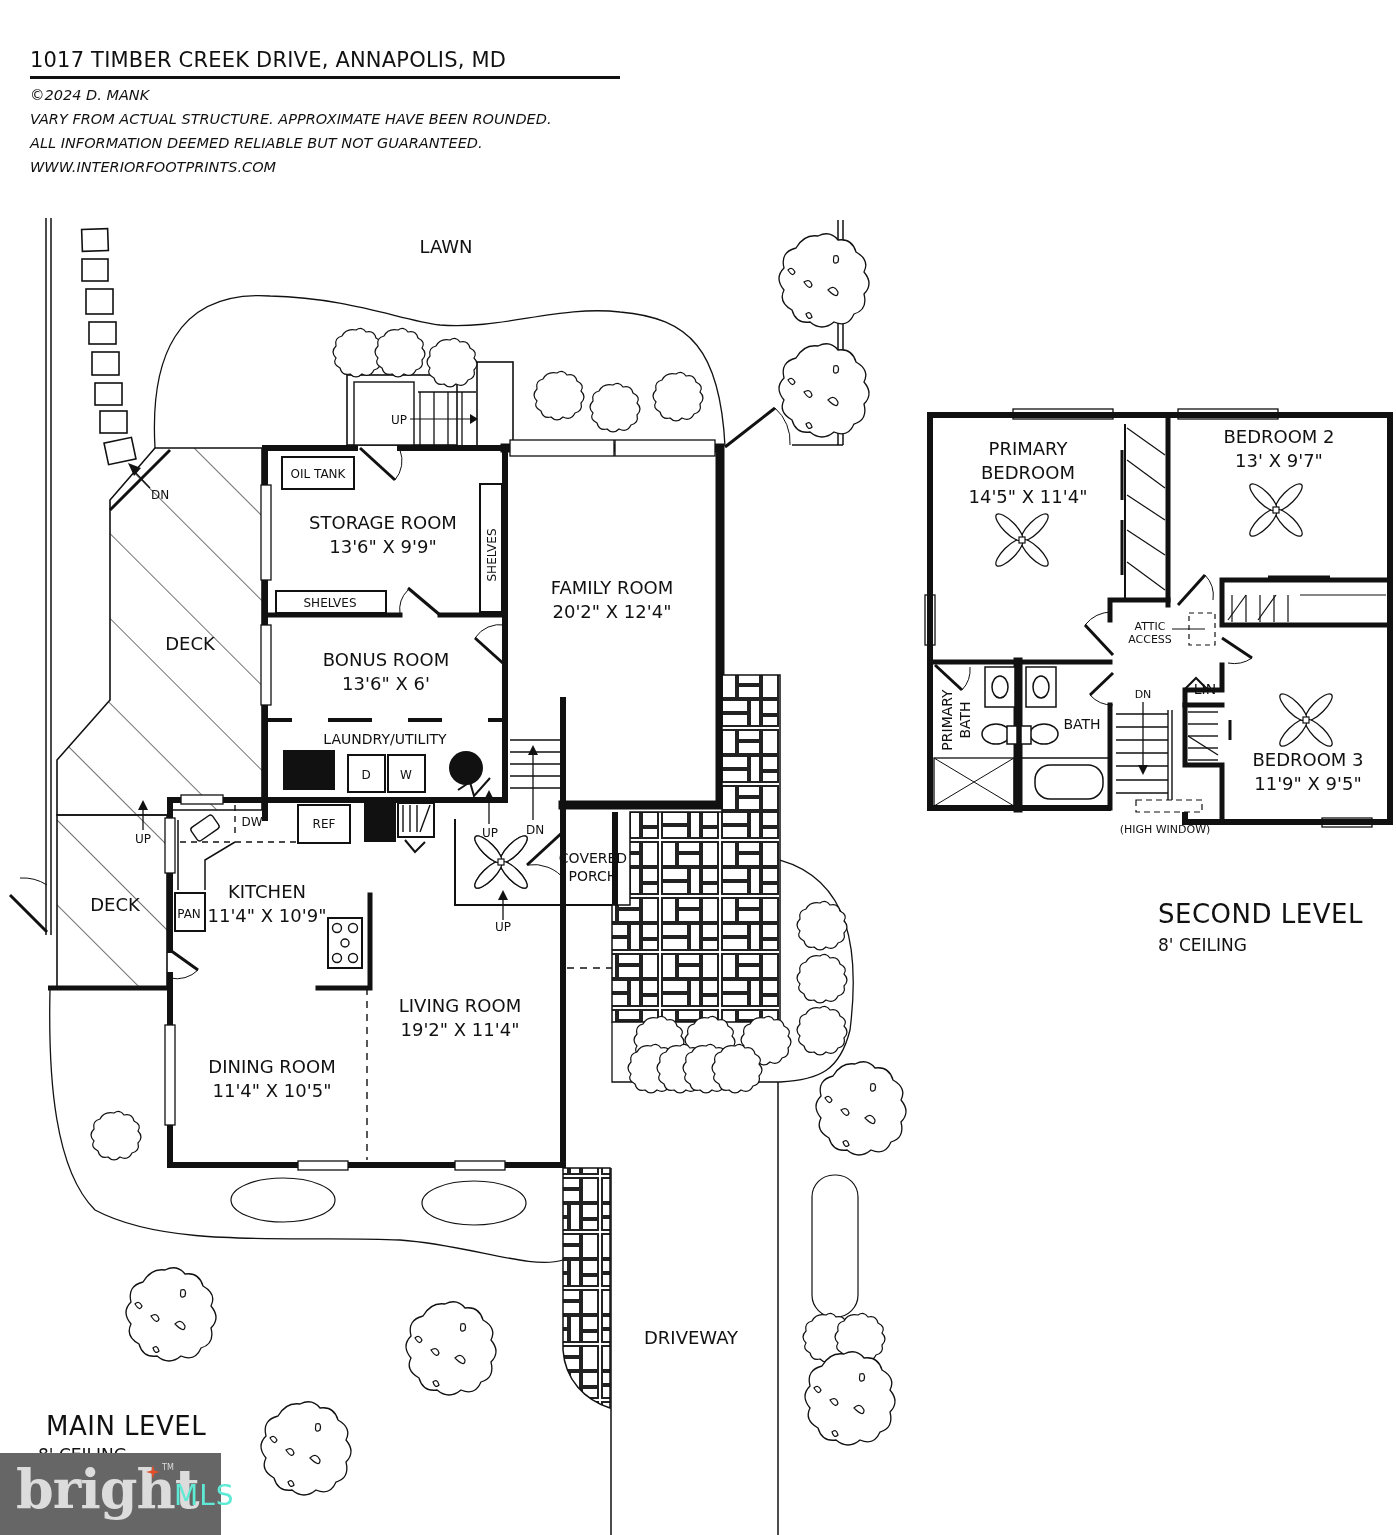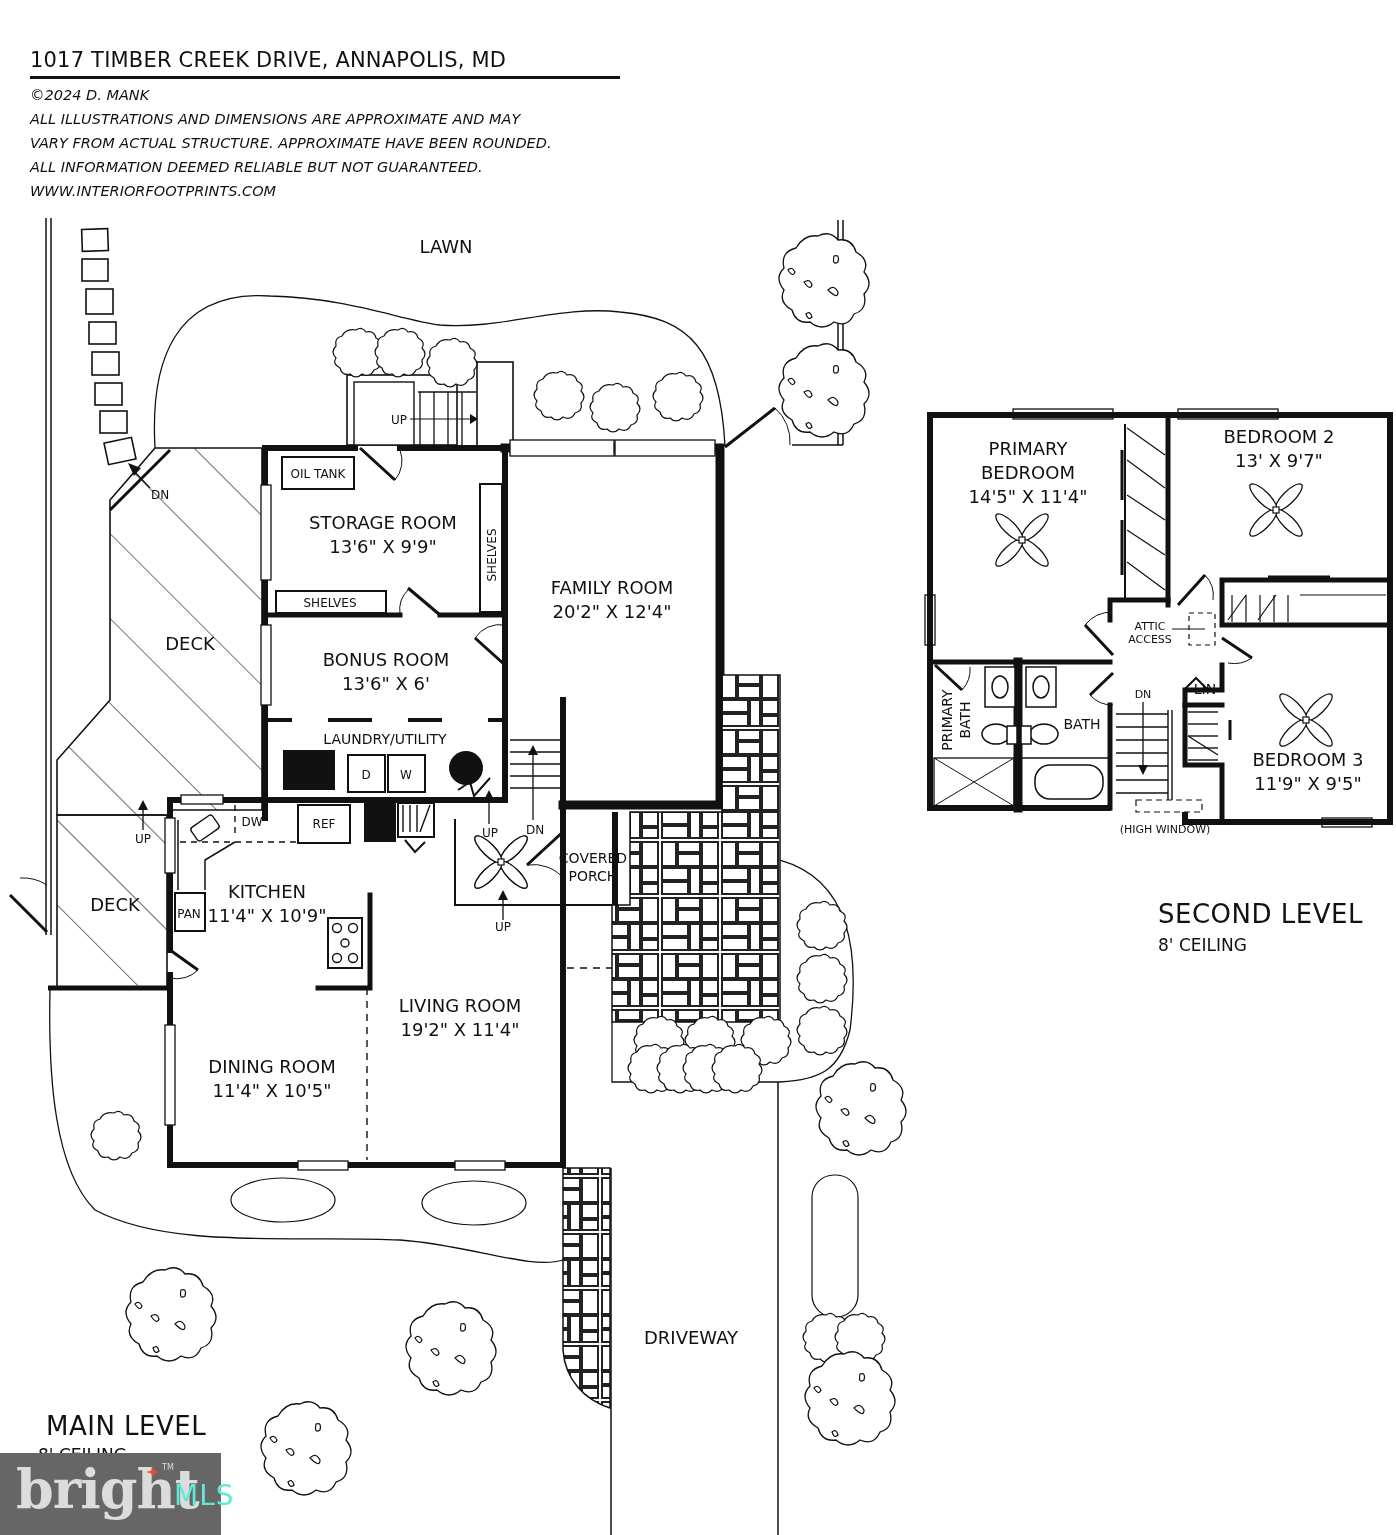--- a/index.html
+++ b/index.html
@@ -20,21 +20,20 @@
   .logo .star { position:absolute; left:146px; top:12px; width:14px; height:14px; }
 </style>
 </head>
 <body>
 
 <div class="header">
   <div class="title">1017 TIMBER CREEK DRIVE, ANNAPOLIS, MD</div>
   <div class="rule"></div>
   <div class="meta">
     <div>©2024 D. MANK</div>
-    <div>ALL ILLUSTRATIONS AND DIMENSIONS ARE APPROXIMATE AND MAY</div>
     <div>VARY FROM ACTUAL STRUCTURE. APPROXIMATE HAVE BEEN ROUNDED.</div>
     <div>ALL INFORMATION DEEMED RELIABLE BUT NOT GUARANTEED.</div>
     <div>WWW.INTERIORFOOTPRINTS.COM</div>
   </div>
 </div>
 
 <svg class="plan" width="1396" height="1535" viewBox="0 0 1396 1535">
   <defs>
     <pattern id="deckHatch" patternUnits="userSpaceOnUse" width="60" height="60" patternTransform="rotate(-45)">
       <line x1="0" y1="0" x2="0" y2="60" stroke="#111" stroke-width="1.2"></line>

